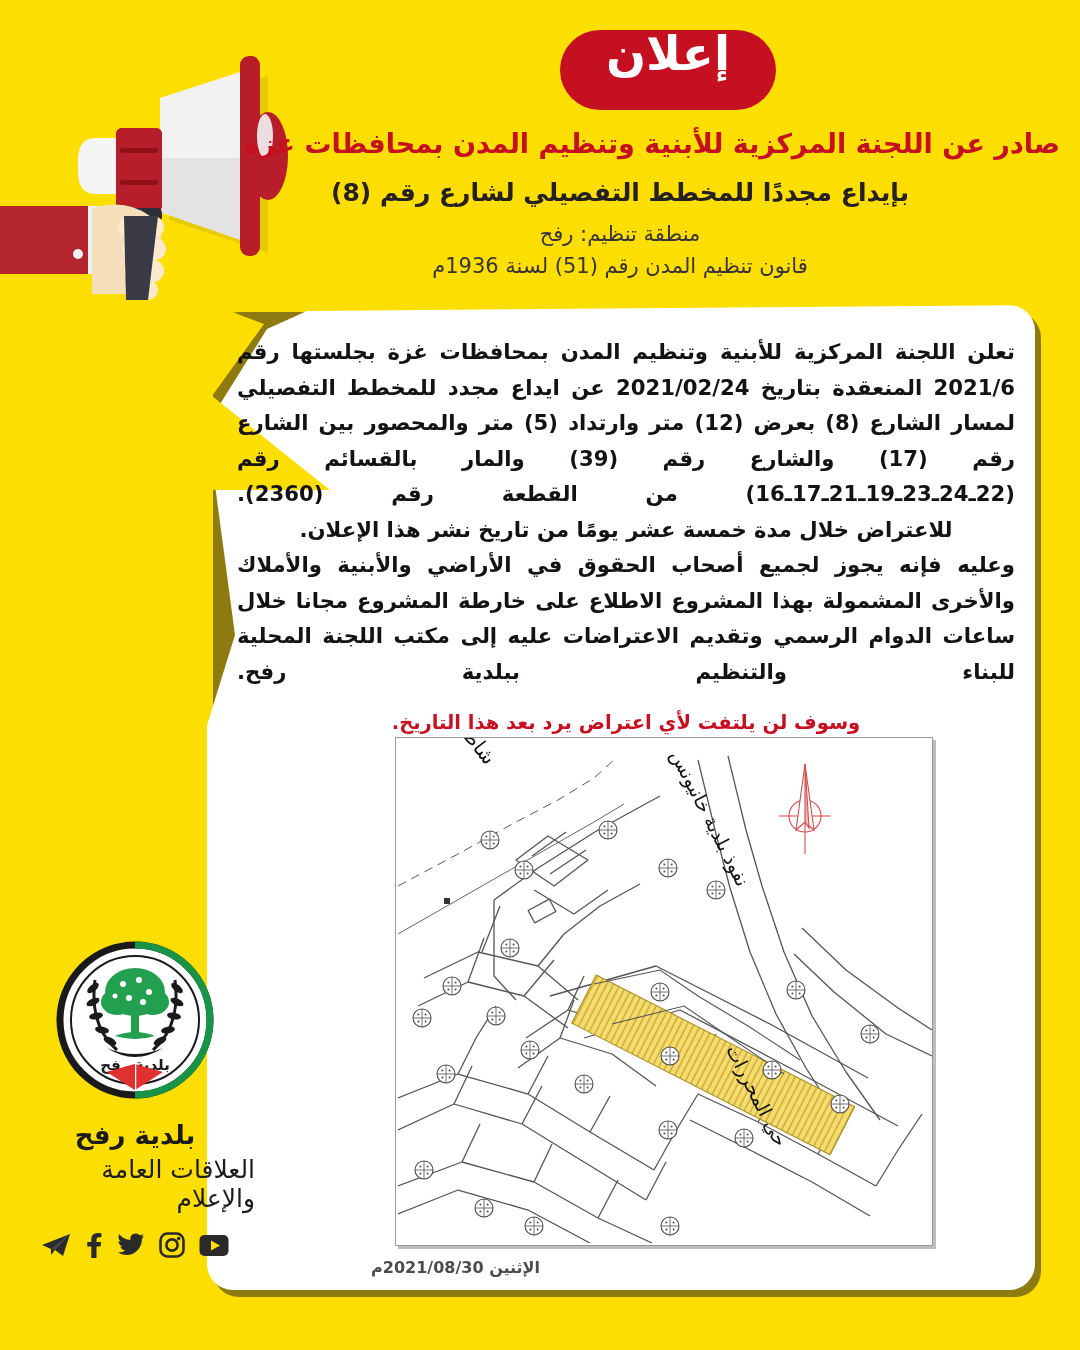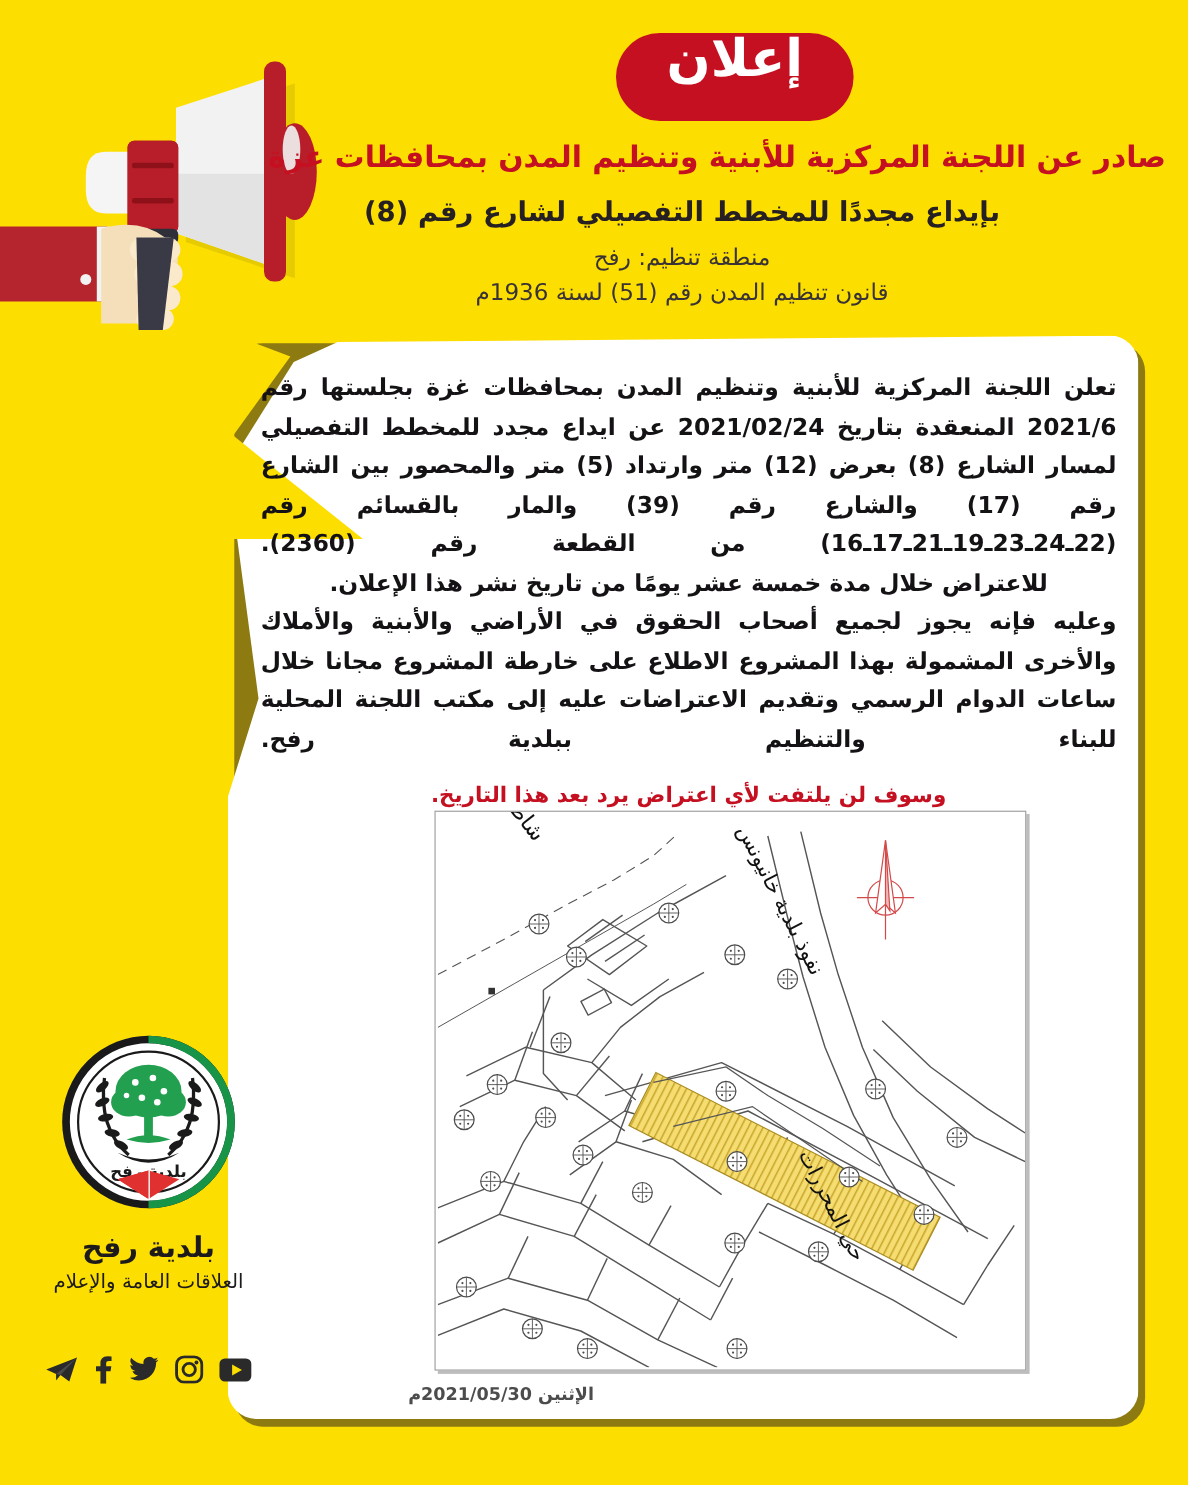--- a/index.html
+++ b/index.html
@@ -91,22 +91,22 @@
     direction:rtl;
   }
 
   
   .logo{position:absolute;left:55px;top:940px;width:160px;height:160px;}
   .muni-name{
     position:absolute;left:15px;top:1120px;width:240px;text-align:center;
     color:#1d1a1b;font-size:26px;font-weight:bold;
   }
   .muni-dept{
-    position:absolute;left:15px;top:1155px;width:240px;text-align:center;
-    color:#1d1a1b;font-size:18px;
+    position:absolute;left:15px;top:1155px;width:240px;
+    color:#1d1a1b;font-size:25px;
   }
   .site{
     position:absolute;left:15px;top:1196px;width:240px;text-align:center;
     color:#1d1a1b;font-size:22px;letter-spacing:2.5px;direction:ltr;
   }
   .socials{
     position:absolute;left:15px;top:1232px;width:240px;
     display:flex;justify-content:center;align-items:center;gap:14px;
     direction:ltr;
   }
@@ -299,21 +299,21 @@
         <path d="M0 -52 L9 14 L0 6 L-9 14 Z" fill="#ffffff"></path>
         <path d="M0 -52 L4 12 L0 6 Z" fill="#f0b9b9"></path>
       </g>
 
       <text transform="translate(88,28) rotate(52)" font-family="DejaVu Sans, sans-serif" font-size="20" fill="#111" direction="rtl">شاطىء البحر</text>
       <text transform="translate(340,150) rotate(63)" font-family="DejaVu Sans, sans-serif" font-size="19" fill="#111" direction="rtl">نفوذ بلدية خانيونس</text>
       <text transform="translate(378,410) rotate(63)" font-family="DejaVu Sans, sans-serif" font-size="19" fill="#111" direction="rtl">حي المحررات</text>
     </svg>
   </div>
 
-  <div class="map-date">الإثنين 2021/05/30م</div>
+  <div class="map-date">الإثنين 2021/08/30م</div>
 
   <div class="logo">
     <svg width="160" height="160" viewBox="0 0 160 160" xmlns="http://www.w3.org/2000/svg">
       <circle cx="80" cy="80" r="78" fill="#ffffff"></circle>
       <circle cx="80" cy="80" r="75" fill="none" stroke="#1a1a1a" stroke-width="7"></circle>
       <path d="M80 5 a75 75 0 0 1 0 150" fill="none" stroke="#179447" stroke-width="7"></path>
       <circle cx="80" cy="80" r="64" fill="#ffffff" stroke="#1a1a1a" stroke-width="2"></circle>
 
       <g>
         <ellipse cx="80" cy="52" rx="30" ry="24" fill="#22A04F"></ellipse>

